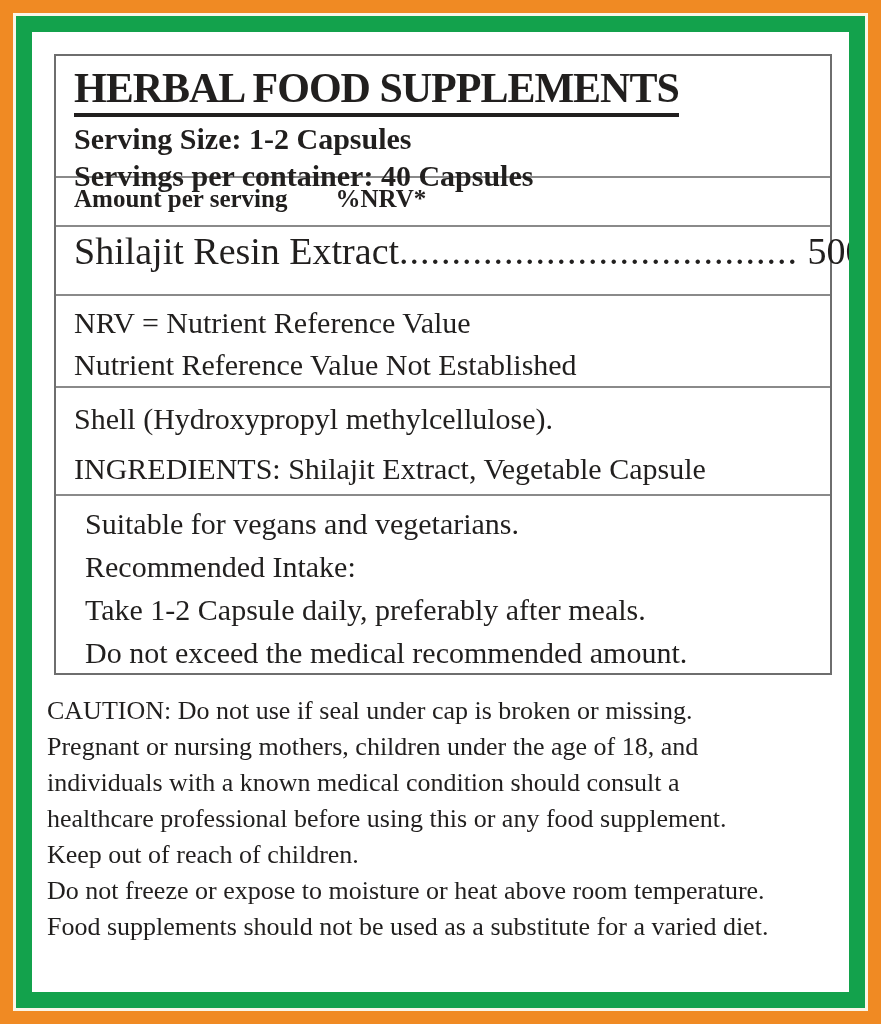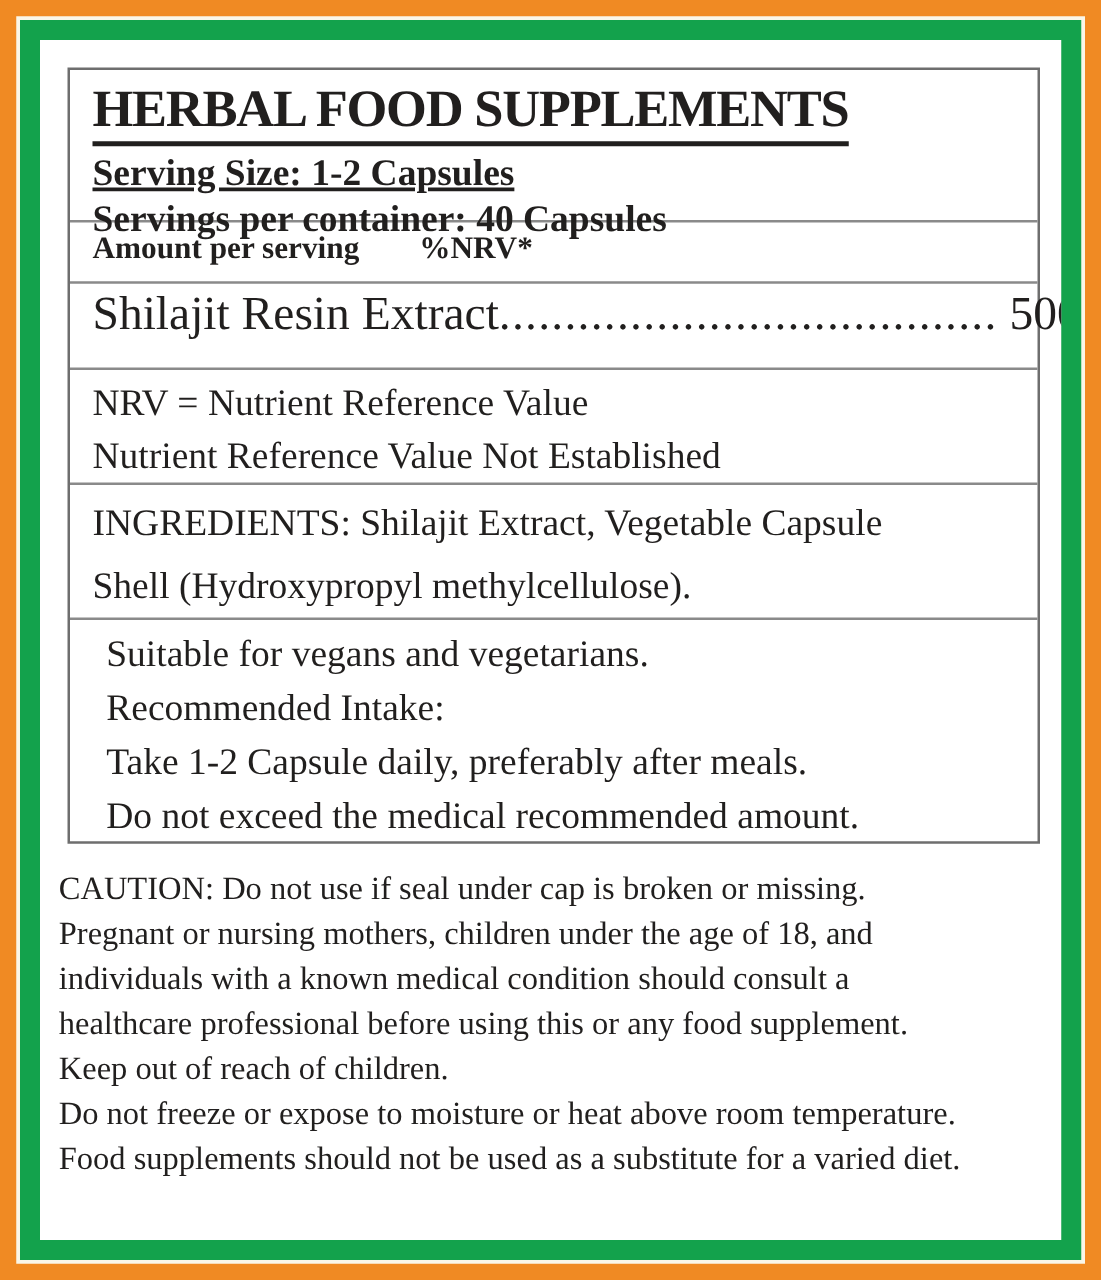--- a/index.html
+++ b/index.html
@@ -30,21 +30,21 @@
     border:2px solid var(--panel-border);
     background:var(--bg);
   }
   .sec{border-top:2px solid var(--divider);padding-left:18px;padding-right:12px;}
   .sec:first-child{border-top:none;}
 
   .sec-header{height:120px;padding-top:6px;}
   .title{font-size:42px;font-weight:bold;line-height:52px;letter-spacing:-1px;white-space:nowrap;}
   .title .u{display:inline-block;border-bottom:4px solid var(--ink);padding-bottom:2px;line-height:46px;}
   .serving-line{font-size:30px;font-weight:bold;line-height:37px;white-space:nowrap;}
-  .serving-line.first{margin-top:3px;text-decoration:underline;}
+  .serving-line.first{margin-top:3px;}
 
   .sec-amount{height:49px;padding-top:7px;font-size:25px;font-weight:bold;white-space:nowrap;}
   .sec-amount .nrv-col{margin-left:48px;}
 
   .sec-active{height:69px;padding-top:4px;font-size:38px;line-height:41px;white-space:nowrap;}
   .sec-nrvnote{height:92px;padding-top:6px;font-size:30px;line-height:42px;white-space:nowrap;}
   .sec-ingredients{height:108px;padding-top:6px;font-size:30px;line-height:50px;white-space:nowrap;}
   .sec-usage{height:179px;padding-top:6px;font-size:30px;line-height:43px;white-space:nowrap;padding-left:29px;}
 
   .bold{font-weight:normal;}
@@ -81,22 +81,22 @@
           <div><span>Shilajit Resin Extract</span><span class="dots">......................................</span><span> 500 mg.</span></div>
         </div>
 
         <div class="sec sec-nrvnote">
           <div><span class="bold">NRV =</span><span> Nutrient Reference Value</span></div>
           <div>Nutrient Reference Value Not Established</div>
         </div>
 
         <div class="sec sec-ingredients">
 
-        <div>INGREDIENTS: Shilajit Extract, Vegetable Capsule</div>
-            <div>Shell (Hydroxypropyl methylcellulose).</div>
+        <div>Shell (Hydroxypropyl methylcellulose).</div>
+            <div>INGREDIENTS: Shilajit Extract, Vegetable Capsule</div>
           </div>
 
         <div class="sec sec-usage">
           <div>Suitable for vegans and vegetarians.</div>
           <div class="bold">Recommended Intake:</div>
           <div>
 
           <div>Take 1-2 Capsule daily, preferably after meals.</div>
               <div>Do not exceed the medical recommended amount.</div>
             </div>

